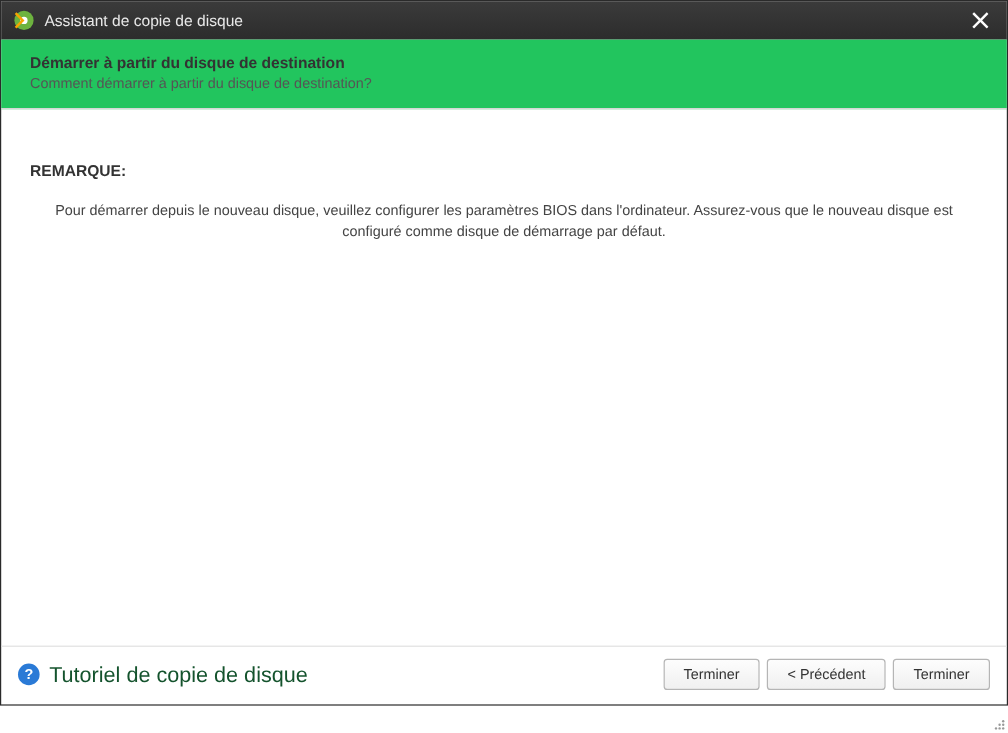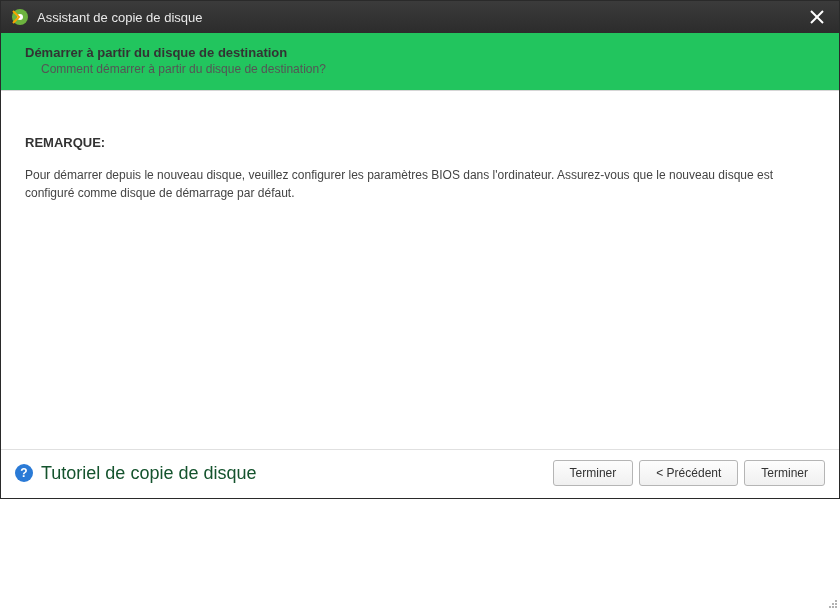--- a/index.html
+++ b/index.html
@@ -9,21 +9,21 @@
     }
     body {
       font-family: "Segoe UI", Tahoma, Arial, sans-serif;
       background: #fff;
       width: 840px;
       height: 611px;
       overflow: hidden;
     }
     .window {
       width: 840px;
-      height: 499px;
+      height: 588px;
       border: 1px solid #2a2a2a;
       display: flex;
       flex-direction: column;
       background: #fff;
     }
     .titlebar {
       background: linear-gradient(to bottom, #3b3b3b, #2c2c2c);
       height: 32px;
       display: flex;
       align-items: center;
@@ -59,36 +59,36 @@
     }
     .header-title {
       font-weight: bold;
       font-size: 13px;
       color: #333;
     }
     .header-subtitle {
       font-size: 12px;
       color: #555;
       margin-top: 2px;
-      margin-left: 16px;
     }
     .content {
       flex: 1;
       padding: 44px 24px 20px 24px;
       font-size: 12px;
       color: #444;
     }
     .note-heading {
       font-weight: bold;
       font-size: 13px;
       color: #333;
       margin-bottom: 16px;
     }
     .note-body {
       line-height: 1.5;
+      text-align: center;
     }
     .footer {
       display: flex;
       align-items: center;
       padding: 10px 14px 12px 14px;
       border-top: 1px solid #e0e0e0;
       gap: 6px;
     }
     .help-side {
       display: flex;

